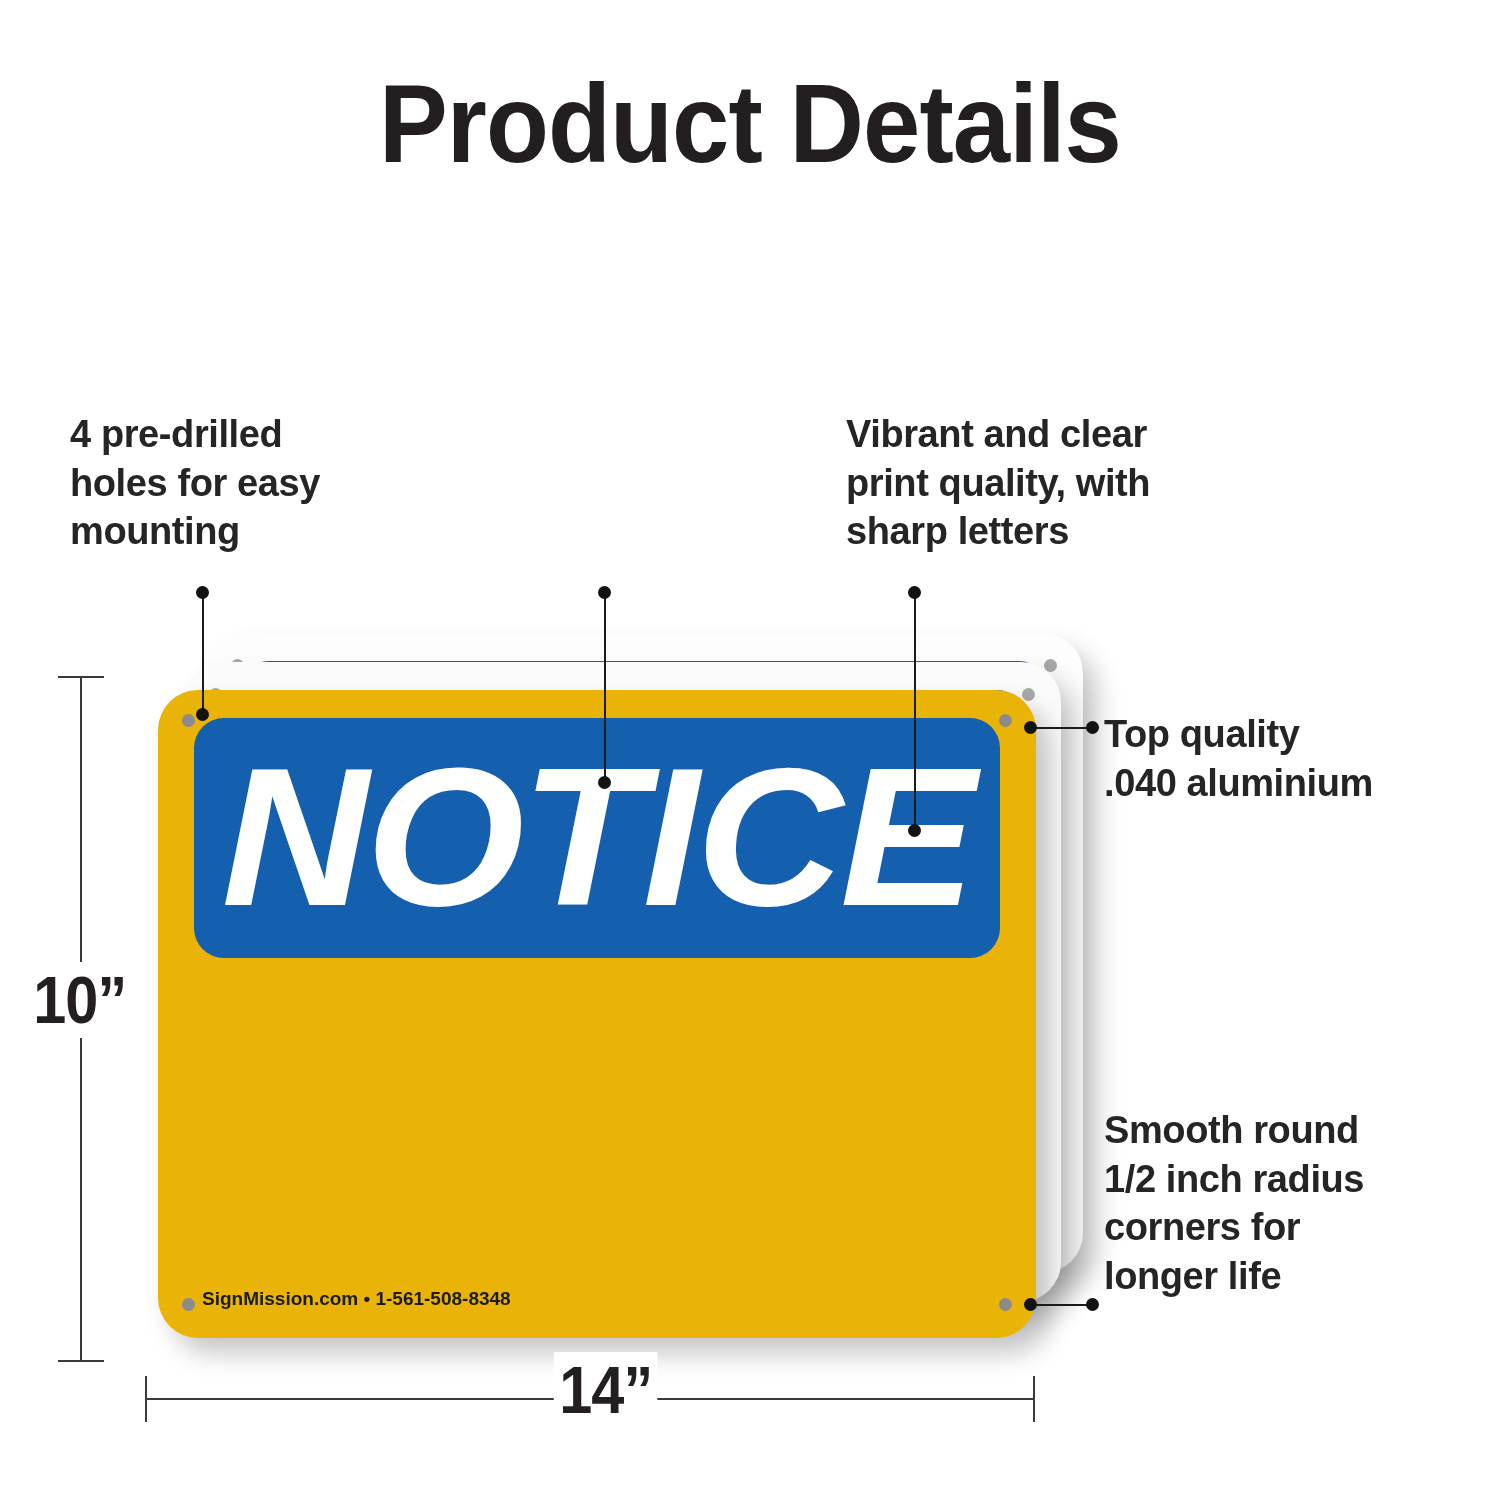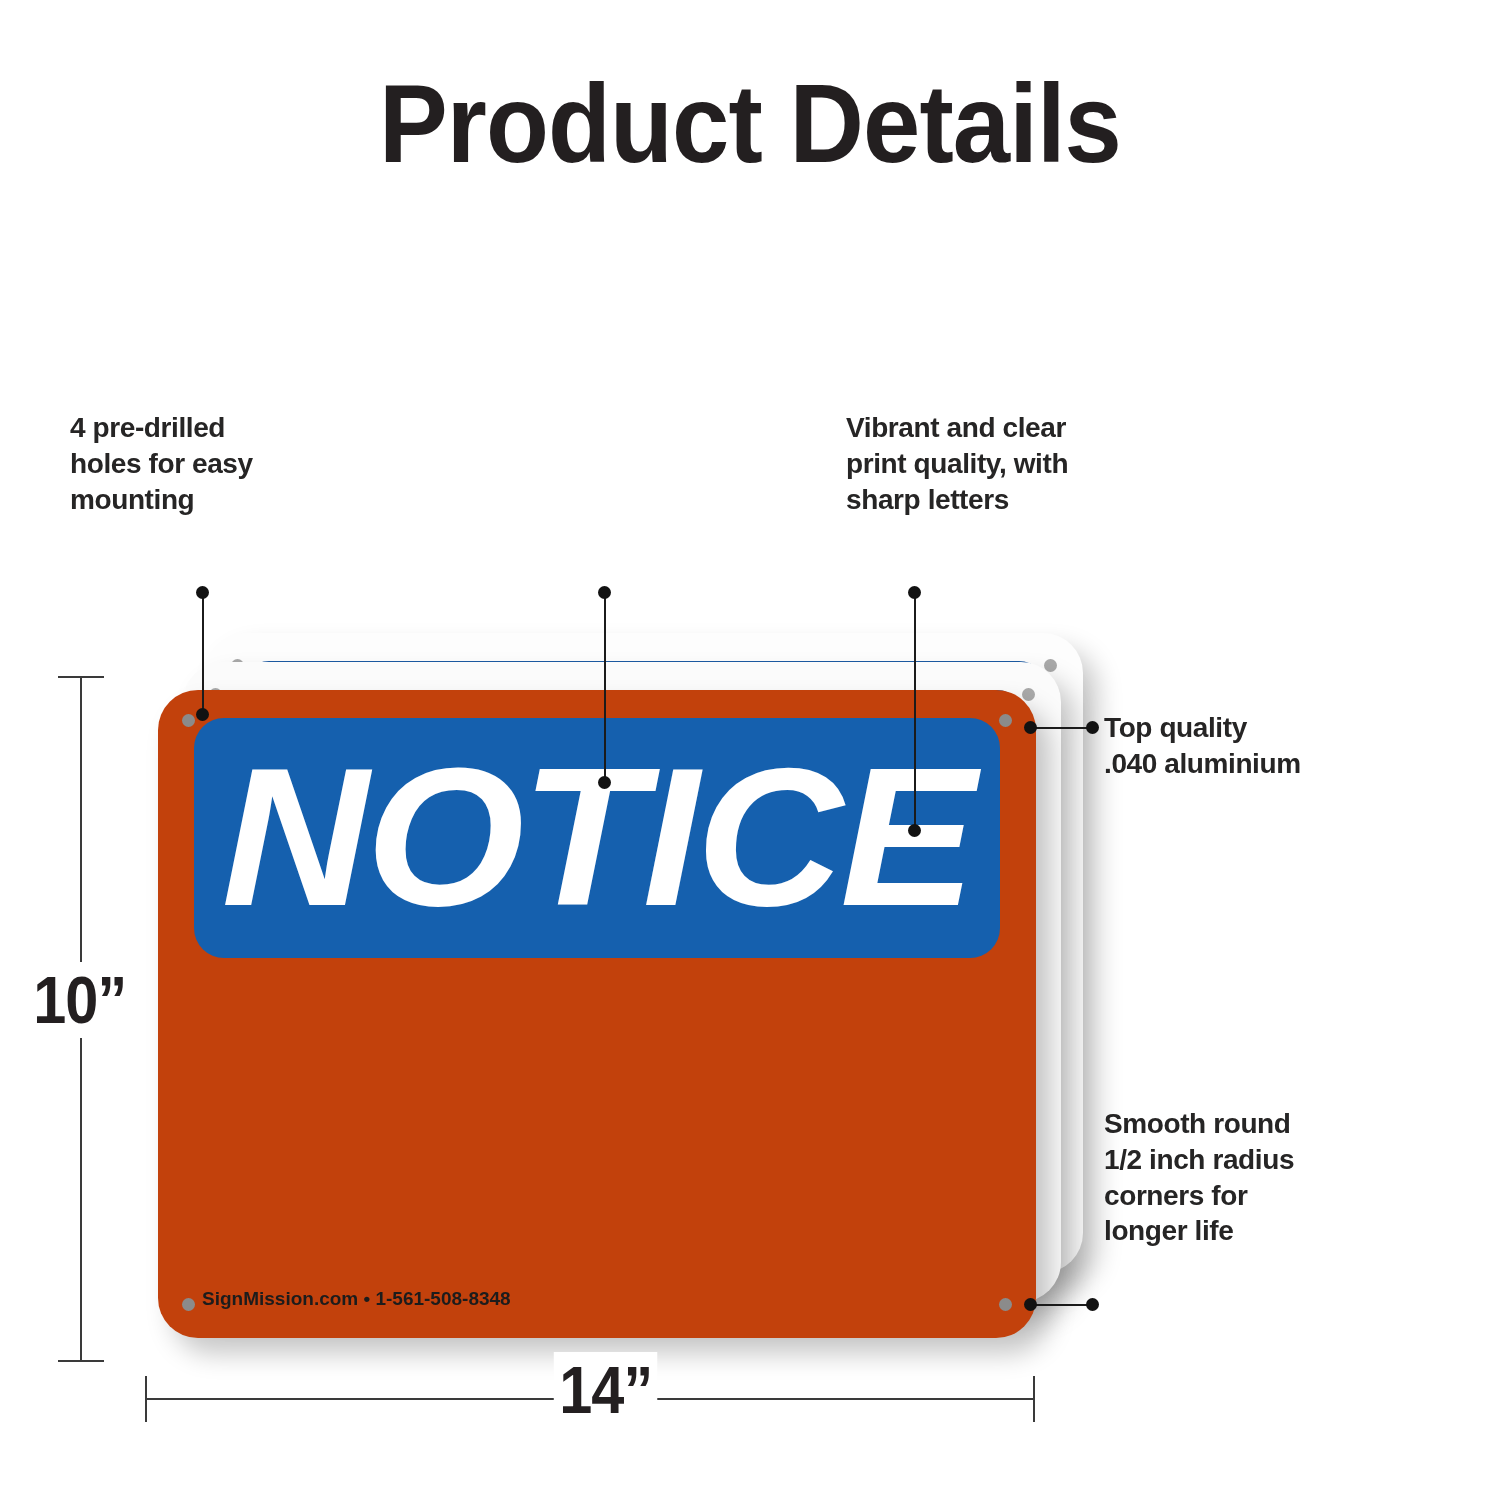--- a/index.html
+++ b/index.html
@@ -34,21 +34,21 @@
     color: #231f20;
     transform: scaleX(0.92);
     transform-origin: 50% 50%;
   }
 
   
   .callout {
     position: absolute;
     font-family: "Liberation Sans", sans-serif;
     font-weight: bold;
-    font-size: 28px;
+    font-size: 38px;
     line-height: 1.28;
     color: #262525;
     letter-spacing: -0.4px;
     white-space: pre-line;
   }
   .callout.c-holes      { left: 70px;   top: 410px;  width: 400px; }
   .callout.c-uv         { left: 498px;  top: 462px;  width: 260px; }
   .callout.c-print      { left: 810px;  top: 410px;  width: 450px; margin-left: 36px; }
   .callout.c-alum       { left: 1104px; top: 710px;  width: 400px; }
   .callout.c-corners    { left: 1104px; top: 1106px; width: 400px; }
@@ -121,21 +121,21 @@
     background: #fdfdfd;
   }
   .sign-back1 {
     left: 183px; top: 662px;
     width: 878px; height: 640px;
     background: #fbfbfb;
   }
   .sign-front {
     left: 158px; top: 690px;
     width: 878px; height: 648px;
-    background: #c2410c;
+    background: #eab308;
     overflow: hidden;
   }
 
   
   .back-band {
     position: absolute;
     border-radius: 28px;
   }
 
   

